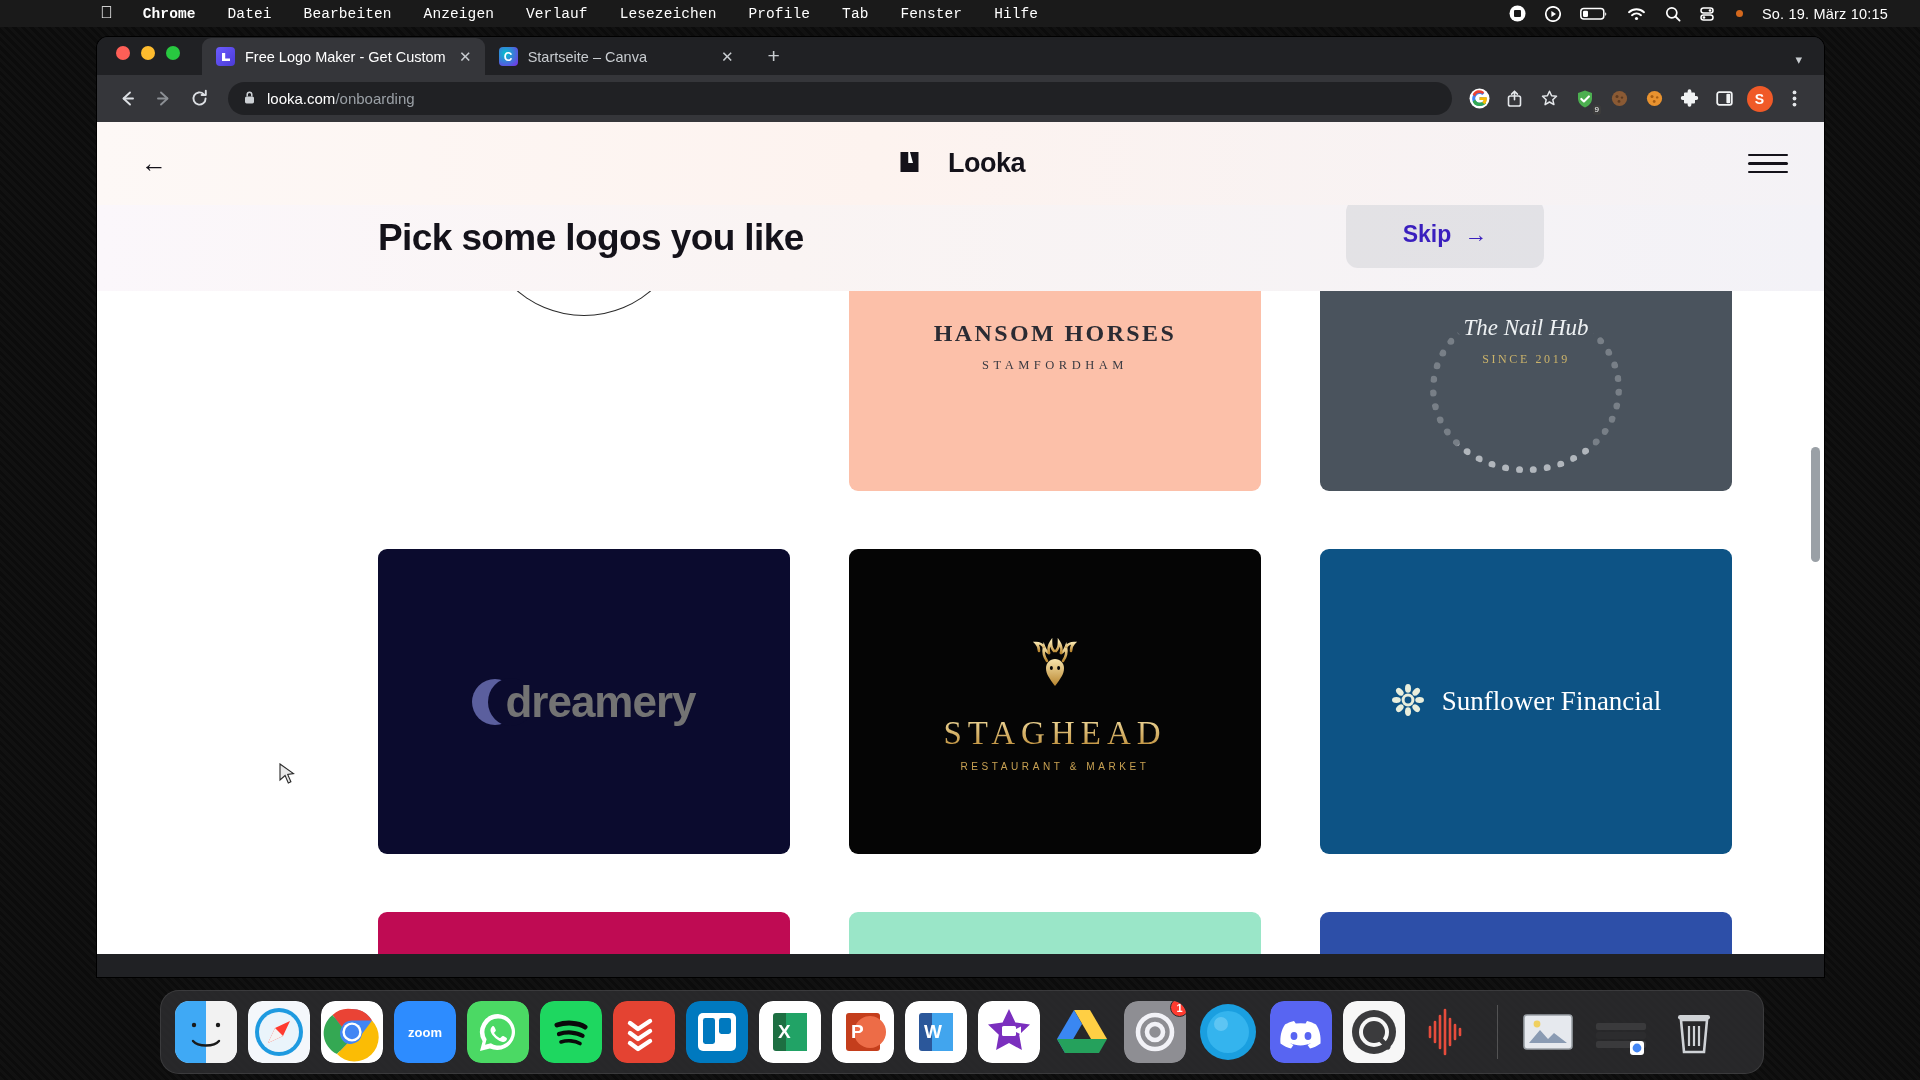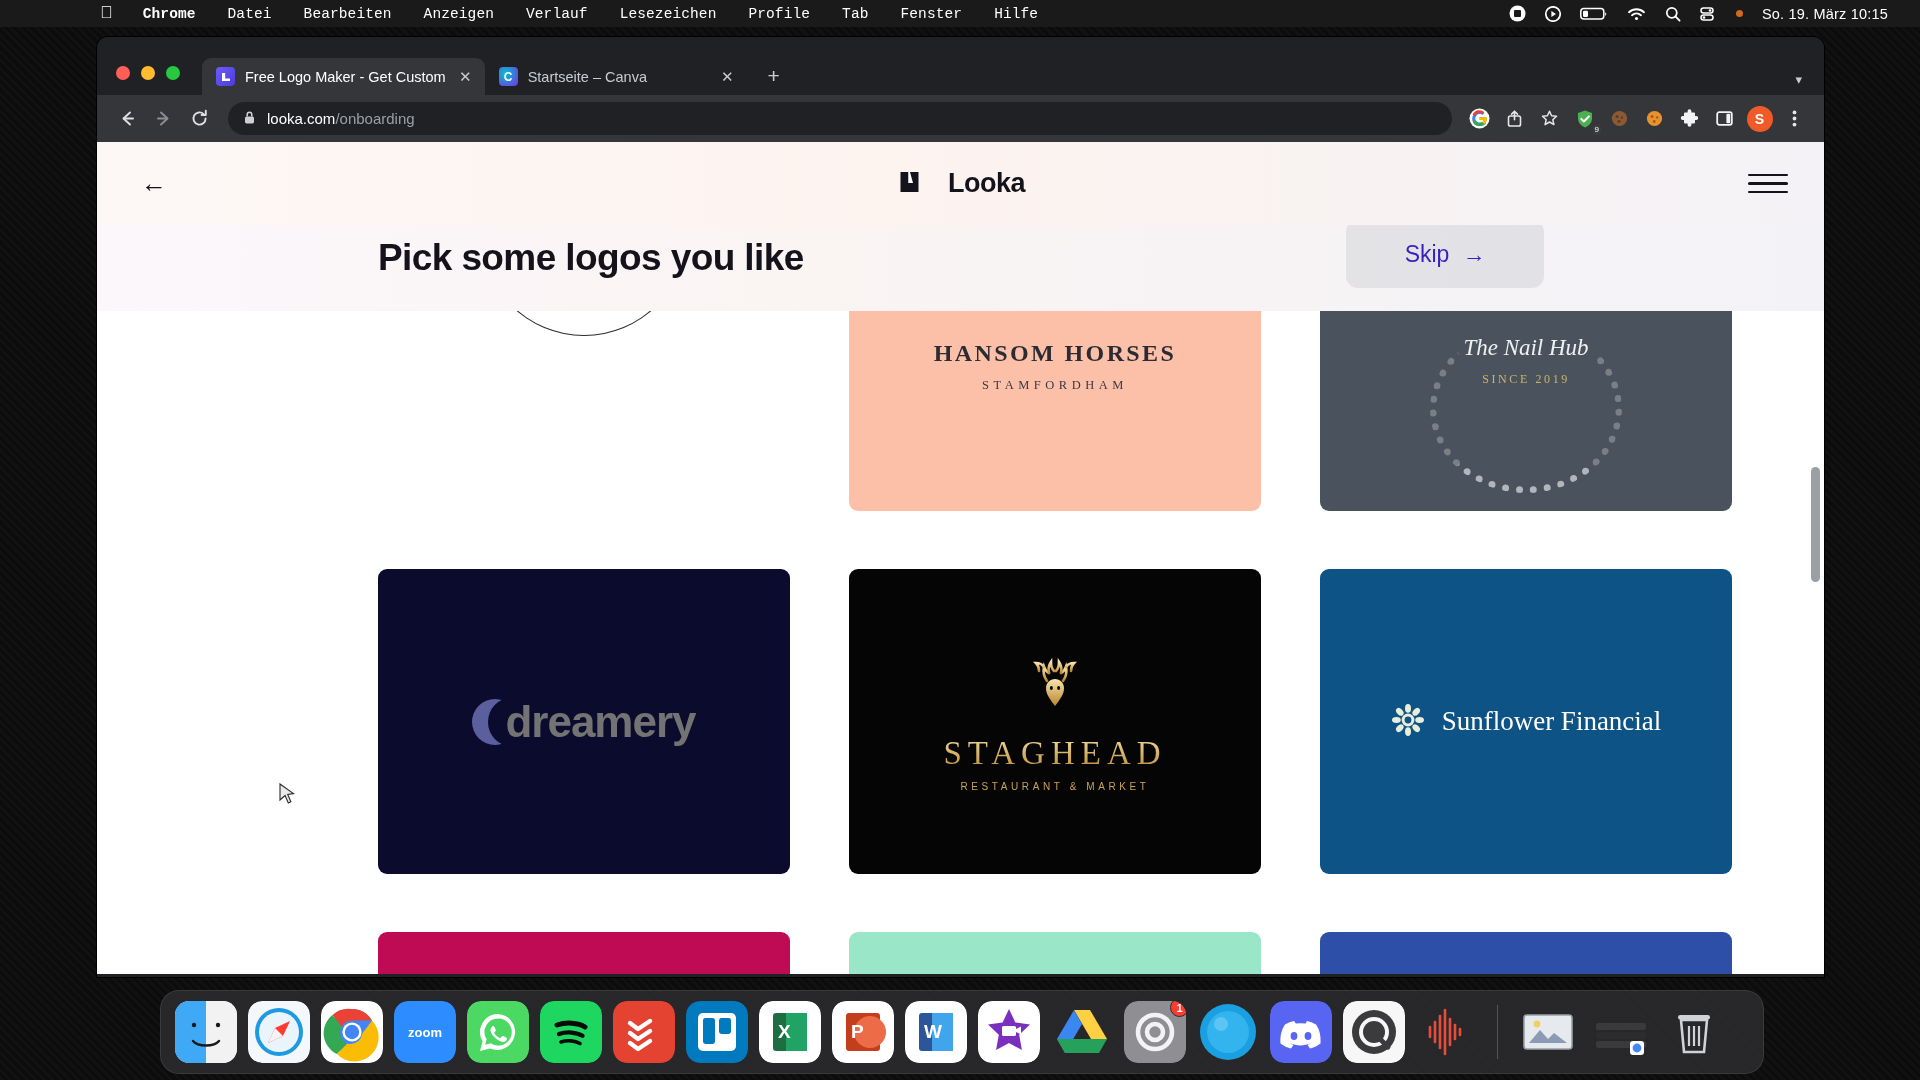--- a/index.html
+++ b/index.html
@@ -26,21 +26,21 @@
   .mb-ic svg { display:block; }
   #menubar .clock { font-size:14.5px; white-space:nowrap; letter-spacing:.2px; }
   .orange-dot { width:7px; height:7px; border-radius:50%; background:#d4681d; }
 
   
   #chrome { position:absolute; left:97px; top:37px; width:1727px; height:940px;
     background:#202124; border-radius:11px 11px 0 0; overflow:hidden;
     box-shadow:0 0 0 1px #000; }
 
   
-  .tabstrip { height:58px; background:#202124; display:flex; align-items:flex-end;
+  .tabstrip { height:38px; background:#202124; display:flex; align-items:flex-end;
     padding-left:19px; position:relative; }
   .traffic { display:flex; align-items:center; gap:11px; height:45px; padding-right:22px; }
   .tl { width:14px; height:14px; border-radius:50%; }
   .tl.r{background:#ff5f57;} .tl.y{background:#febc2e;} .tl.g{background:#28c840;}
   .tab { height:37px; display:flex; align-items:center; gap:10px;
     padding:0 10px 0 14px; border-radius:9px 9px 0 0; min-width:262px;
     font-size:14.5px; color:#c8ccd0; position:relative; }
   .tab.active { background:#35363a; color:#fff; }
   .tab .favicon { width:19px; height:19px; border-radius:4px; flex:none;
     display:flex; align-items:center; justify-content:center;
@@ -88,21 +88,21 @@
     flex-direction:column; justify-content:center; gap:6px; }
   .hamb i { display:block; height:2.5px; background:#14121a; border-radius:2px; }
 
   .title-row { position:relative; height:86px; z-index:3;
     background:linear-gradient(90deg,#fbf7fb 0%,#faf4f3 40%,#f3f2f7 100%); }
   .page-title { position:absolute; left:281px; top:12px; font-size:37px;
     font-weight:bold; color:#14121a; letter-spacing:-.6px; }
   .skip-btn { position:absolute; right:280px; top:-5px; width:198px; height:68px;
     border-radius:12px; background:rgba(215,215,219,.62);
     display:flex; align-items:center; justify-content:center; gap:13px;
-    color:#3a1fbe; font-size:23px; font-weight:normal; }
+    color:#3a1fbe; font-size:23px; font-weight:bold; }
 
   .grid-wrap { position:absolute; left:0; right:0; top:169px; bottom:0; }
   .grid { position:absolute; left:281px; top:-105px; width:1360px;
     display:grid; grid-template-columns:repeat(3,412px); gap:58px 59px; }
   .card { height:305px; border-radius:9px; overflow:hidden; position:relative;
     display:flex; align-items:center; justify-content:center; }
 
   
   .c-desserts { background:#fff; }
   .c-hansom  { background:#fcc0a9; }

